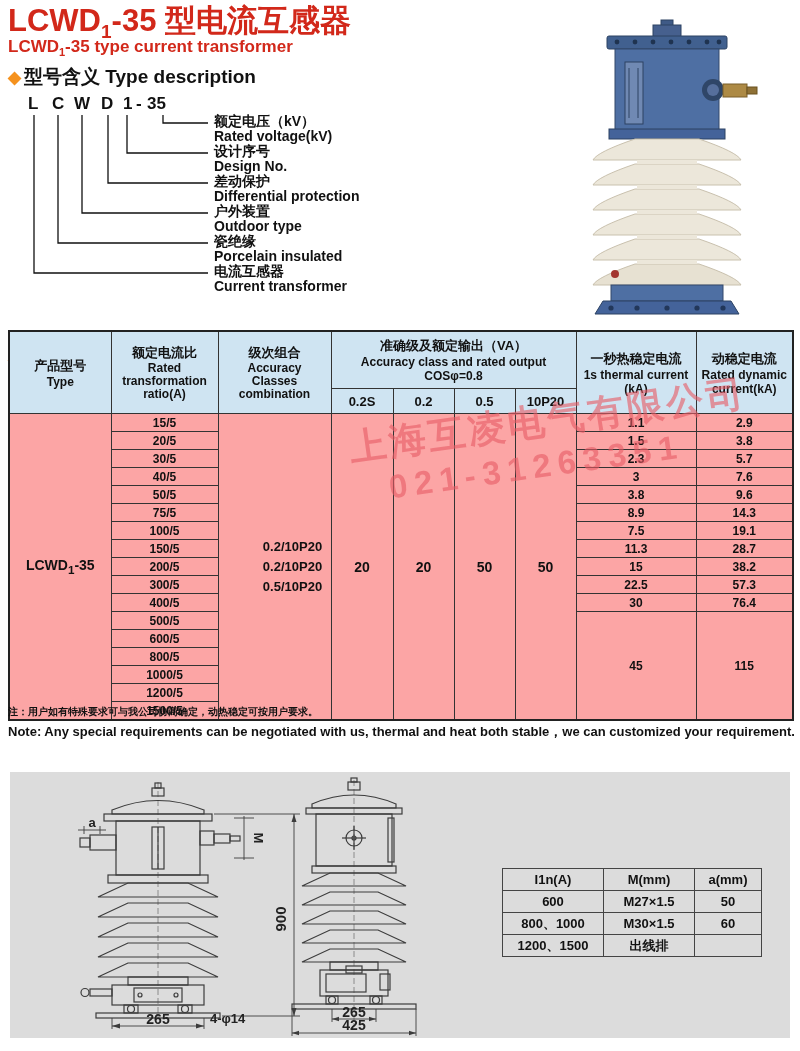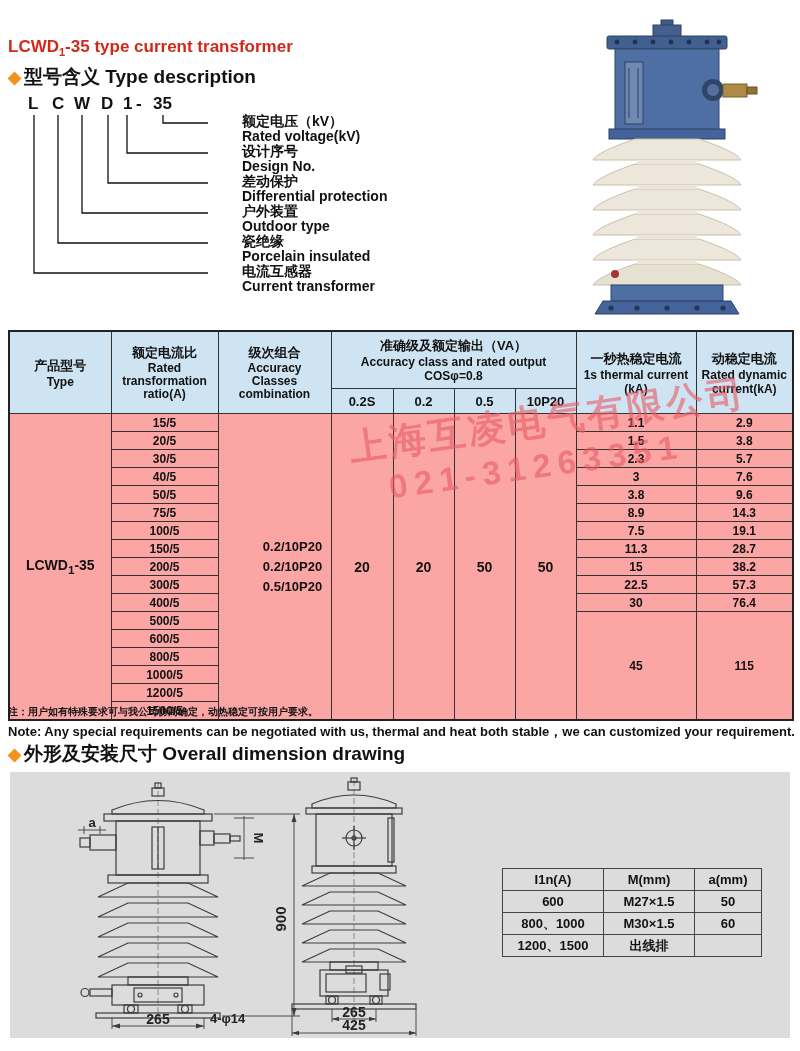--- a/index.html
+++ b/index.html
@@ -24,23 +24,23 @@
 
   
   .type-diagram{position:absolute;left:22px;top:94px;width:440px;height:212px;}
   .code-letter{position:absolute;top:0;font-size:17px;font-weight:bold;}
   .code-letter:nth-of-type(1){left:6px;}
   .code-letter:nth-of-type(2){left:30px;}
   .code-letter:nth-of-type(3){left:52px;}
   .code-letter:nth-of-type(4){left:79px;}
   .code-letter:nth-of-type(5){left:101px;}
   .code-letter:nth-of-type(6){left:114px;}
-  .code-letter:nth-of-type(7){left:131px;}
+  .code-letter:nth-of-type(7){left:125px;}
   .diagram-lines{position:absolute;left:0;top:0;}
-  .td-label{position:absolute;left:192px;line-height:15px;font-weight:bold;font-size:14px;white-space:nowrap;margin-left:28px;}
+  .td-label{position:absolute;left:192px;line-height:15px;font-weight:bold;font-size:14px;white-space:nowrap;}
 
   
   .photo{position:absolute;left:545px;top:18px;}
 
   
   .tech-table{position:absolute;left:8px;top:330px;width:784px;border-collapse:collapse;table-layout:fixed;border:2px solid #222;}
   .tech-table th,.tech-table td{border:1px solid #333;text-align:center;vertical-align:middle;padding:0;}
   .tech-table thead th{background:var(--hdr-blue);font-size:12px;font-weight:bold;}
   .tech-table thead .row1 th{height:56px;}
   .tech-table thead .row2 th{height:24px;font-size:13px;}
@@ -71,20 +71,21 @@
   .dim-table th:nth-child(2),.dim-table td:nth-child(2){width:82px;}
   .dim-table th:nth-child(3),.dim-table td:nth-child(3){width:58px;}
 
   svg text{font-family:"Liberation Sans", sans-serif;}
 </style>
 </head>
 <body>
 
 <div class="page">
 
+  <div class="title"><span>LCWD</span><sub>1</sub><span>-35 型电流互感器</span></div>
   <div class="subtitle"><span>LCWD</span><sub>1</sub><span>-35 type current transformer</span></div>
 
   <svg class="photo" width="245" height="298" viewBox="0 0 245 298">
     <g>
       <rect x="116" y="2" width="12" height="6" fill="#3f5a86" stroke="#2c4263"></rect>
       <rect x="108" y="7" width="28" height="12" fill="#46608e" stroke="#2c4263"></rect>
       <rect x="62" y="18" width="120" height="13" rx="2" fill="#41608f" stroke="#2c4263"></rect>
       <circle cx="72" cy="24" r="2.4" fill="#1f3350"></circle>
         <circle cx="90" cy="24" r="2.4" fill="#1f3350"></circle>
       <circle cx="108" cy="24" r="2.4" fill="#1f3350"></circle>
@@ -317,21 +318,20 @@
   </table>
 
   <div class="watermark">
     <div class="wm1">上海互凌电气有限公司</div>
     <div class="wm2">021-31263351</div>
   </div>
 
   <div class="note-cn">注：用户如有特殊要求可与我公司协商确定，动热稳定可按用户要求。</div>
   <div class="note-en">Note: Any special requirements can be negotiated with us, thermal and heat both stable，we can customized your requirement.</div>
 
-  <div class="section-heading" style="top:741px;"><span class="diamond">◆</span><span>外形及安装尺寸 Overall dimension drawing</span></div>
 
   <div class="panel">
 
     <svg class="front-svg" width="300" height="252" viewBox="0 0 300 252">
       <g stroke="#3c3c3c" fill="none" stroke-width="1.2">
         <line x1="130" y1="4" x2="130" y2="240" stroke-dasharray="6 3" stroke-width="0.8" stroke="#777"></line>
         <rect x="127" y="5" width="6" height="5"></rect>
         <rect x="124" y="10" width="12" height="8"></rect>
         <path d="M 84 32 Q 130 13 176 32 L 176 36 L 84 36 Z"></path>
         <rect x="76" y="36" width="108" height="7"></rect>

